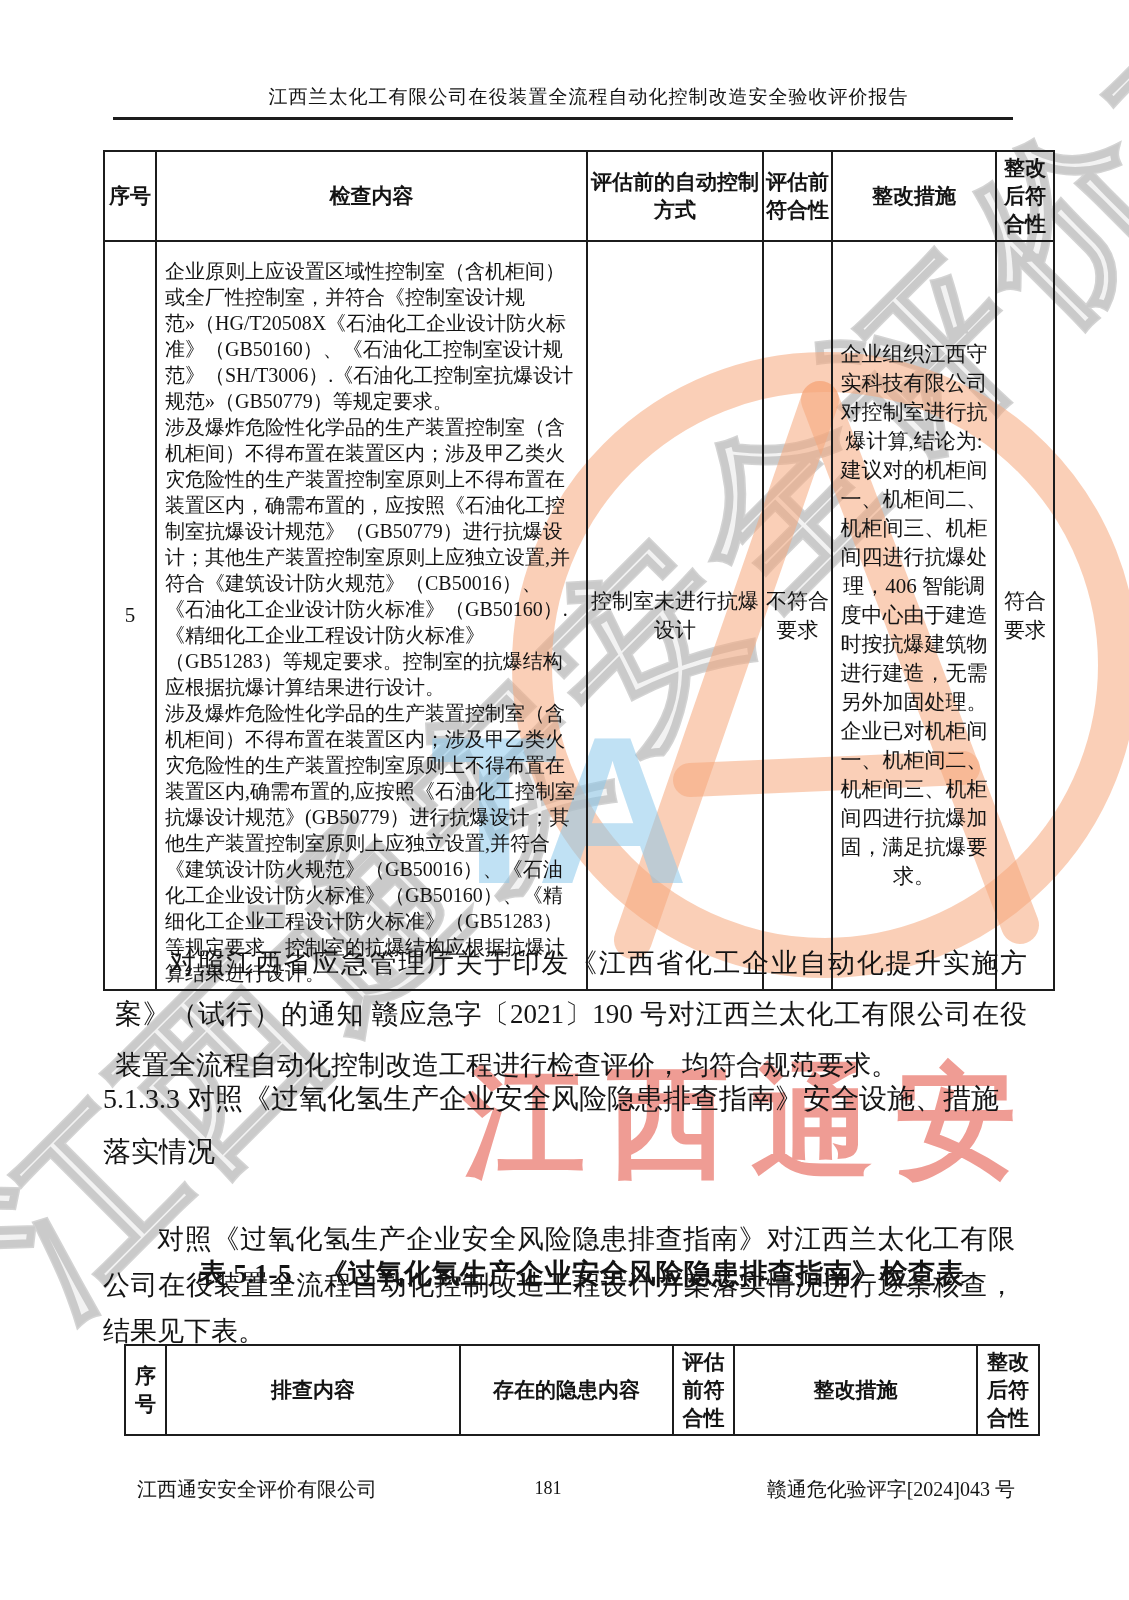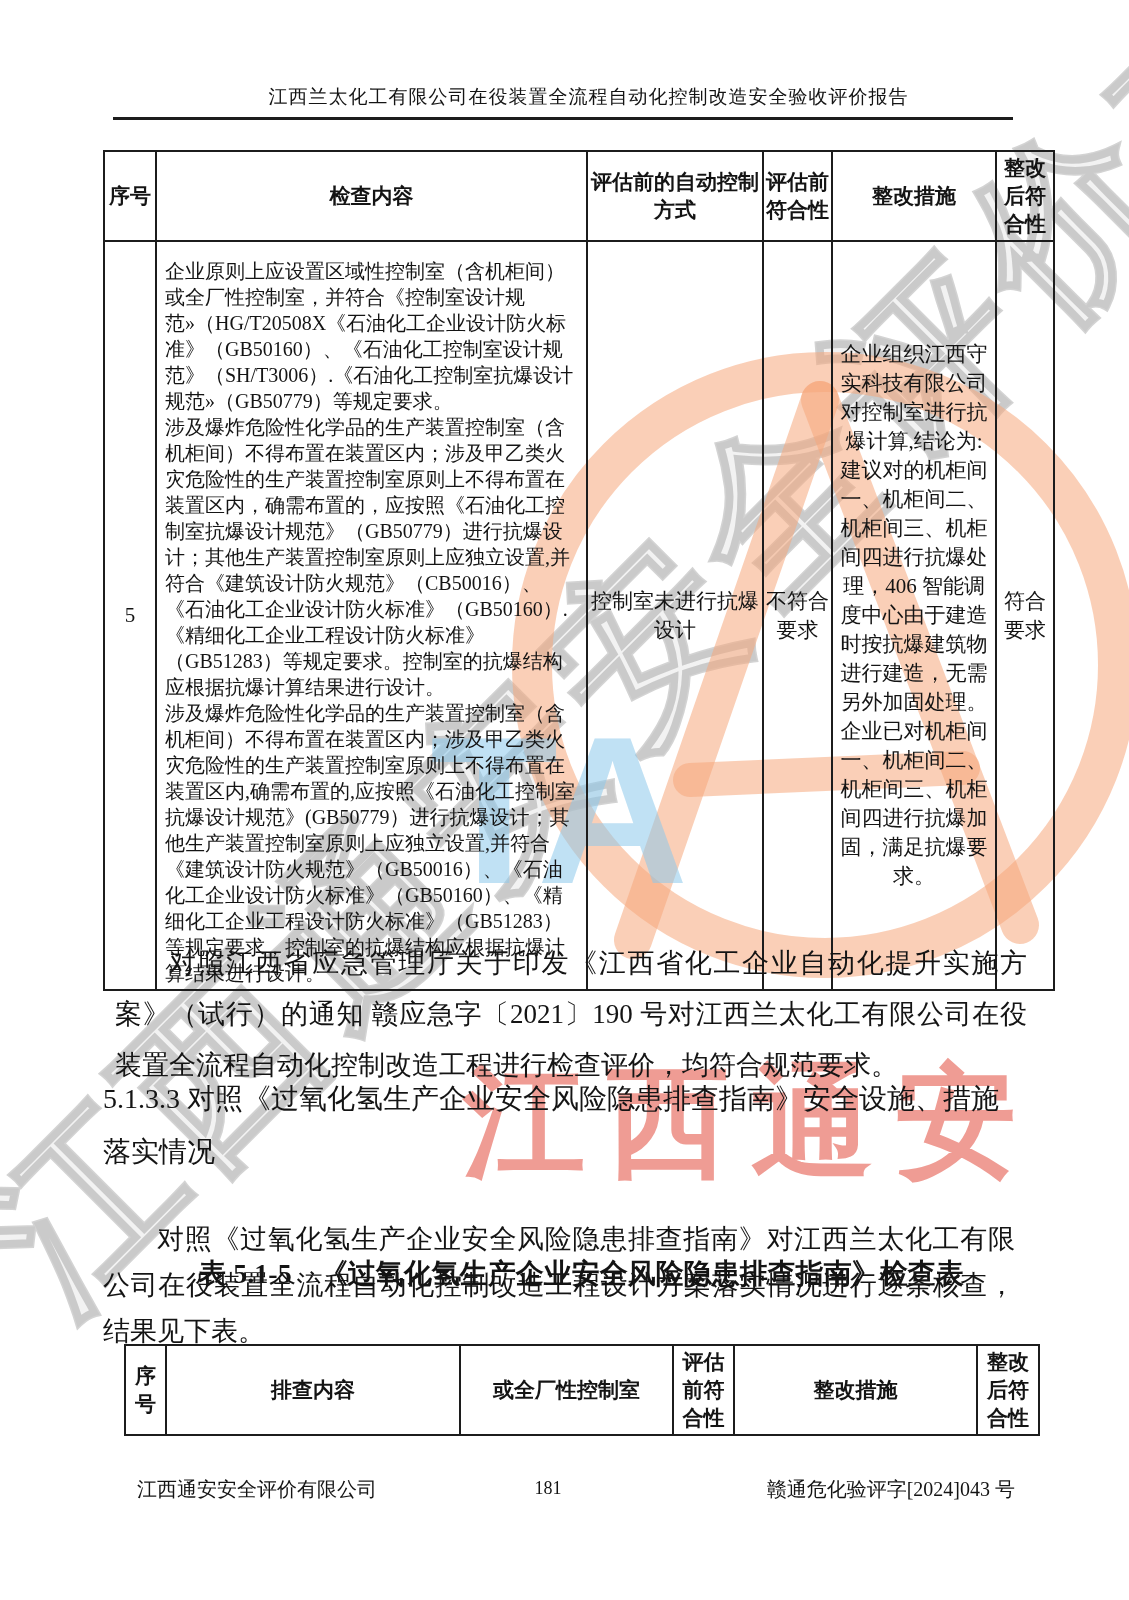--- a/index.html
+++ b/index.html
@@ -127,21 +127,21 @@
         <col style="width:294px">
         <col style="width:213px">
       <col style="width:61px">
         <col style="width:243px">
         <col style="width:62px">
     </colgroup>
     <tbody>
         <tr class="hdr">
       <th>序号</th>
       <th>排查内容</th>
-      <th>或全厂性控制室</th>
+      <th>存在的隐患内容</th>
       <th>评估前符合性</th>
       <th>整改措施</th>
       <th>整改后符合性</th>
     </tr>
   </tbody>
     </table>
 
   <div class="c footer-left">江西通安安全评价有限公司</div>
   <div class="c footer-page">181</div>
   <div class="c footer-right">赣通危化验评字[2024]043 号</div>

